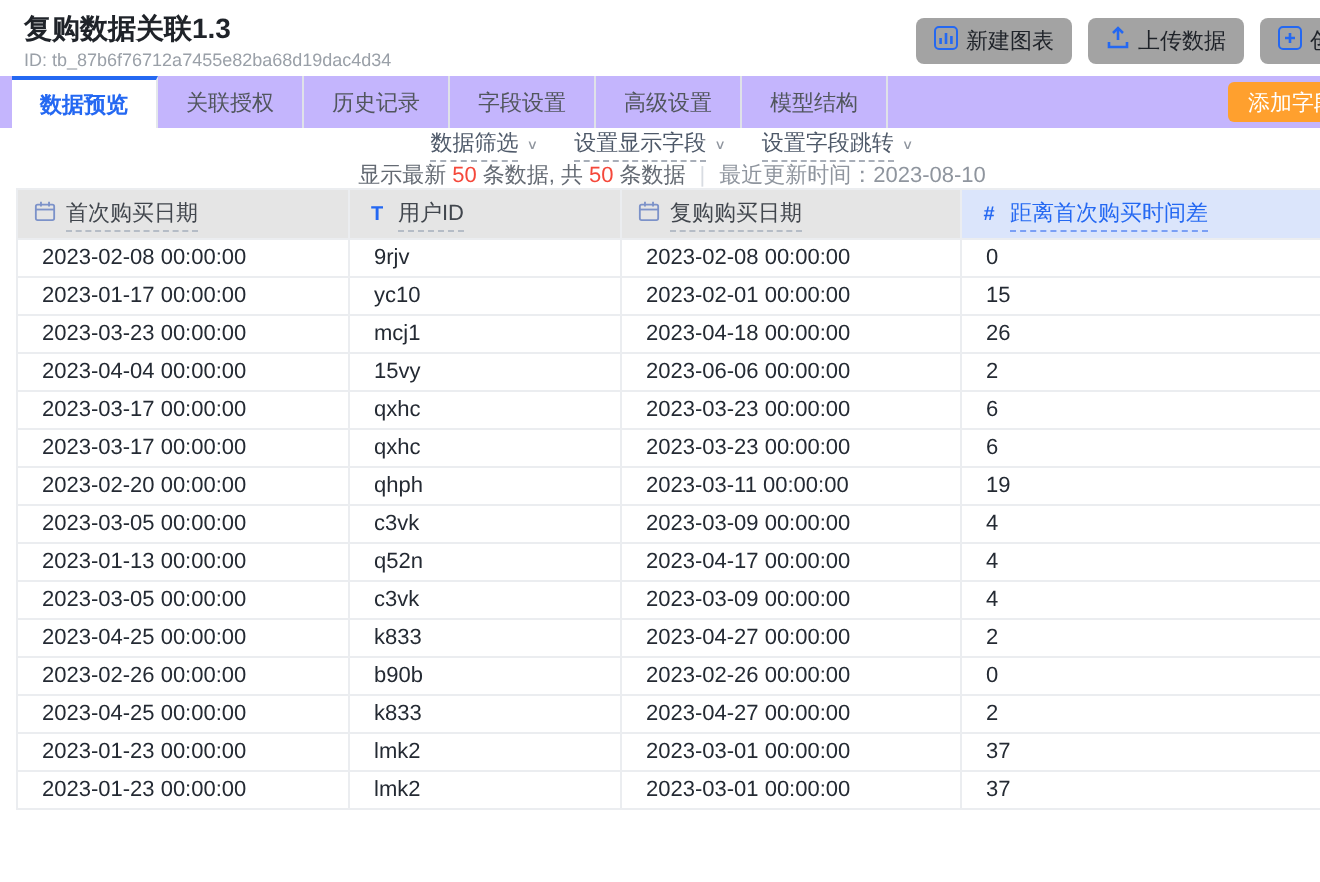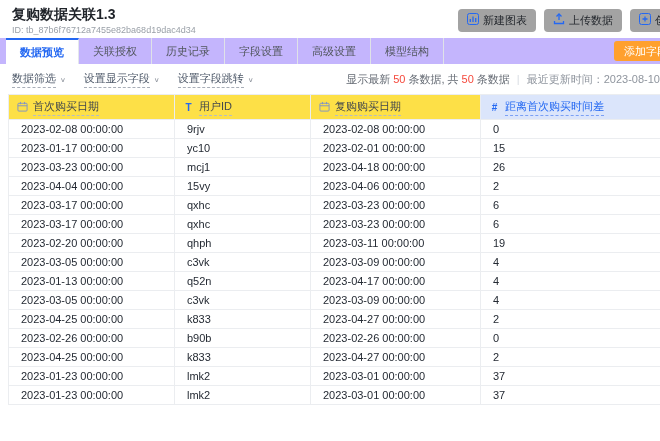--- a/index.html
+++ b/index.html
@@ -25,35 +25,35 @@
     font-size:11px; color:#51565d; padding:0 14px; display:flex; align-items:center;
     border-right:1px solid #dfe2e8; cursor:pointer; white-space:nowrap;
   }
   .tab.active { background:#fff; color:#2468f2; font-weight:bold; border-top:2px solid #2468f2; border-right-color:#e4e7ec; }
   .add-field-btn {
     position:absolute; right:-18px; top:3px; height:20px; background:#ffa02e; color:#fff;
     font-size:11px; border:none; border-radius:3px; padding:0 10px; cursor:pointer;
     white-space:nowrap; font-family:inherit;
   }
   
-  .toolbar { height:30px; display:flex; align-items:center; justify-content:space-between; padding:0 0 0 12px; }
+  .toolbar { height:30px; display:flex; align-items:center; justify-content:space-between; padding:0 0 0 12px;flex-direction:column; }
   .filters { display:flex; gap:18px; flex:0 0 auto; }
   .filter-link { font-size:11px; color:#4e5969; cursor:pointer; display:flex; align-items:center; gap:4px; white-space:nowrap; }
   .filter-link .txt { border-bottom:1px dashed #a8aeb8; padding-bottom:1px; }
   .chev { font-size:8px; color:#8f959e; transform:scaleY(.8); }
   .meta { display:flex; align-items:center; gap:7px; font-size:11px; color:#646a73; white-space:nowrap; overflow:hidden; flex:1 1 auto; justify-content:flex-end; }
   .num { color:#f5483b; margin:0 3px; }
   .meta-divider { color:#d8dce2; }
   .updated { color:#8f959e; }
   
   .table-wrap { margin-left:8px; }
   table { border-collapse:collapse; width:652px; table-layout:fixed; font-size:11px; }
   th, td { border:1px solid #ebedf0; overflow:hidden; white-space:nowrap; }
   th {
-    height:25px; background:#fde047; font-weight:normal; text-align:left;
+    height:25px; background:#e5e5e5; font-weight:normal; text-align:left;
     padding:0 8px; color:#41464d;
   }
   th .th-inner { display:flex; align-items:center; gap:5px; }
   th .col-label { border-bottom:1px dashed #b5bcc6; padding-bottom:1px; }
   th.highlight { background:#dbe5fb; color:#2468f2; }
   th.highlight .col-label { border-bottom-color:#7ba0f5; }
   .type-glyph { font-weight:bold; font-size:10px; color:#2468f2; width:11px; text-align:center; }
   td { height:19px; padding:0 12px; color:#242a33; }
 </style>
 </head>
@@ -198,21 +198,21 @@
   <tr>
     <td>2023-03-23 00:00:00</td>
     <td>mcj1</td>
     <td>2023-04-18 00:00:00</td>
     <td>26</td>
   </tr>
 
   <tr>
     <td>2023-04-04 00:00:00</td>
     <td>15vy</td>
-    <td>2023-04-06 00:00:00</td>
+    <td>2023-06-06 00:00:00</td>
     <td>2</td>
   </tr>
 
   <tr>
     <td>2023-03-17 00:00:00</td>
     <td>qxhc</td>
     <td>2023-03-23 00:00:00</td>
     <td>6</td>
   </tr>
 

